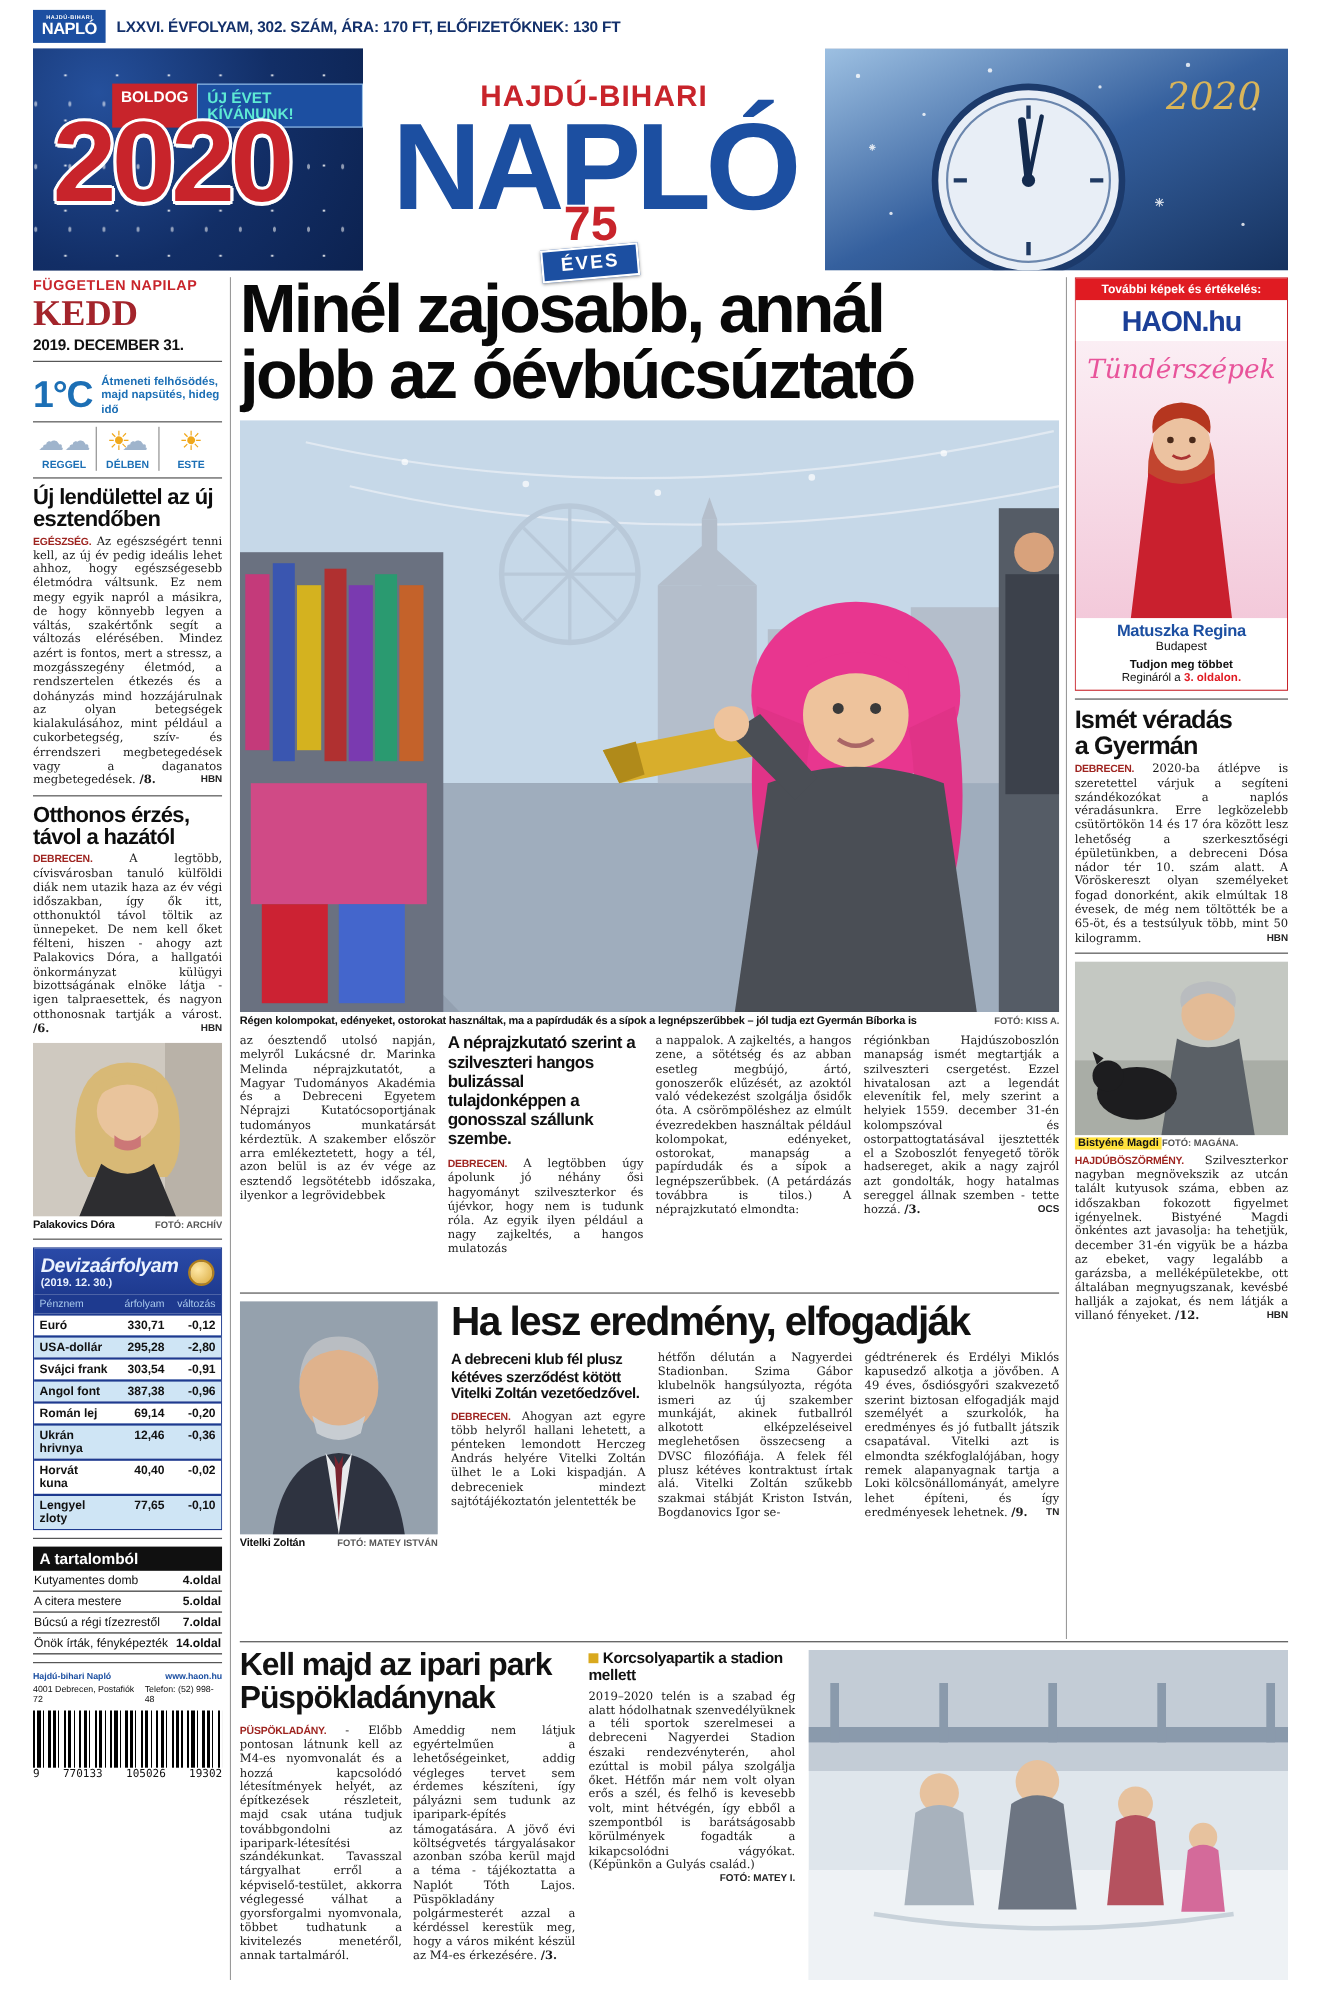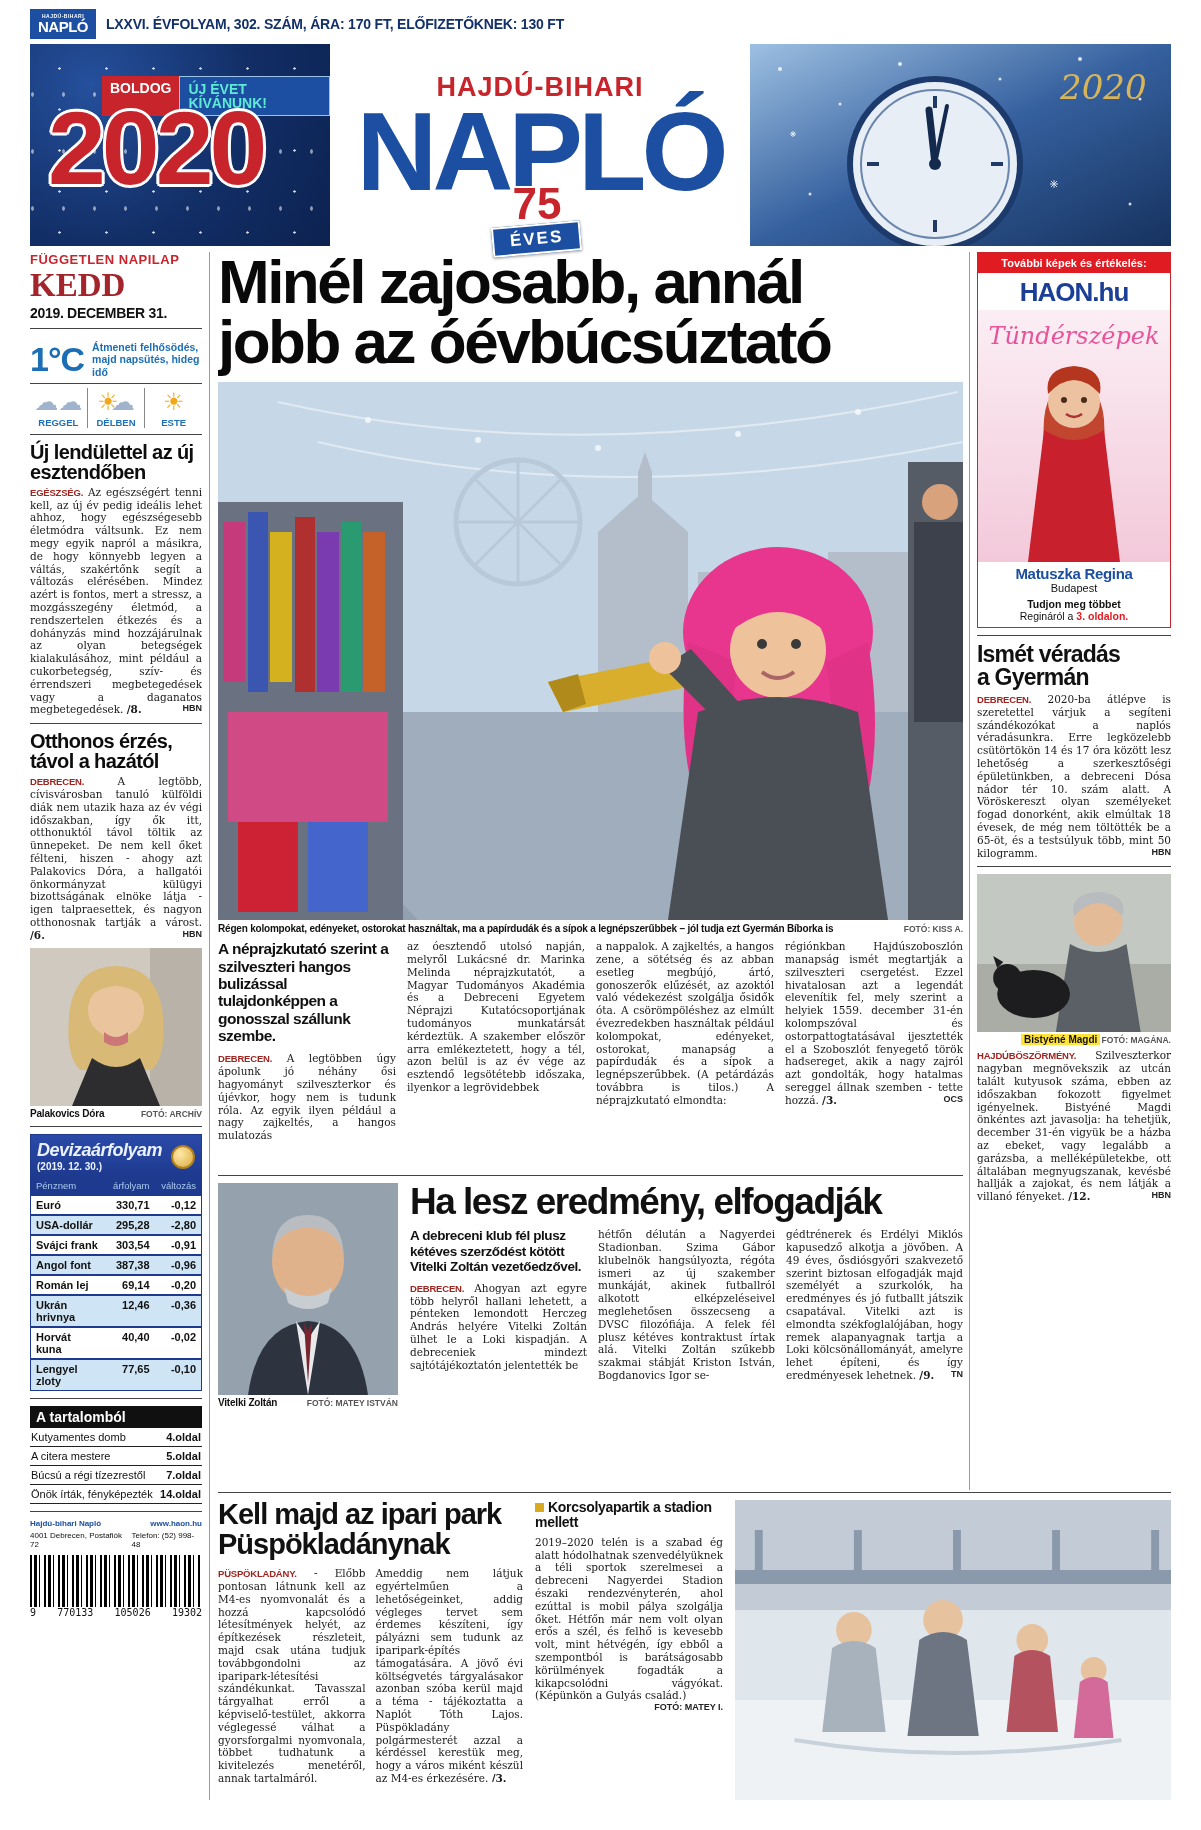--- a/index.html
+++ b/index.html
@@ -121,21 +121,21 @@
   .promo-logo{background:#fff;text-align:center;padding:4px 0 2px 0;}
   .promo-logo .haon{font-size:26px;font-weight:bold;color:#1b3f97;letter-spacing:-1px;}
   .promo-photo{width:100%;height:252px;display:block;}
   .promo-name{color:#1c4fa1;font-size:15px;font-weight:bold;text-align:center;margin-top:3px;letter-spacing:-.3px;}
   .promo-city{font-size:11px;text-align:center;}
   .promo-more{font-size:10.5px;font-weight:bold;text-align:center;margin-top:4px;}
   .promo-more2{font-size:10.5px;text-align:center;padding-bottom:5px;}
   .promo-link{color:#e01b22;font-weight:bold;}
   .sb-title{font-size:23px;font-weight:bold;letter-spacing:-.8px;line-height:1;}
   .sb-photo{width:100%;height:158px;display:block;margin-top:6px;}
-  .sb-cap{display:flex;justify-content:space-between;align-items:baseline;margin-top:2px;margin-left:44px;}
+  .sb-cap{display:flex;align-items:baseline;margin-top:2px;}
   .sb-cap .yl{background:#ffe23c;padding:0 3px;font-size:10px;font-weight:bold;}
   .script-pink{font-family:"DejaVu Serif",serif;font-style:italic;fill:#e8539a;}
 </style>
 </head>
 <body>
 
 <div class="abs" id="edition-bar">
   <div class="ed-logo">
     <span class="t">HAJDÚ-BIHARI</span>
     <span class="n">NAPLÓ</span>
@@ -411,28 +411,28 @@
       <rect x="690" y="80" width="55" height="458" fill="#555c66"></rect>
       <circle cx="722" cy="120" r="18" fill="#d8a27c"></circle>
         <rect x="696" y="140" width="49" height="200" fill="#3c414b"></rect>
     </g>
   </svg>
   <div class="main-cap">
     <span class="capt">Régen kolompokat, edényeket, ostorokat használtak, ma a papírdudák és a sípok a legnépszerűbbek – jól tudja ezt Gyermán Bíborka is</span>
     <span class="credit">FOTÓ: KISS A.</span>
   </div>
   <div class="story">
+    <div class="col body-txt">az óesztendő utolsó napján, melyről Lukácsné dr. Marinka Melinda néprajzkutatót, a Magyar Tudományos Akadémia és a Debreceni Egyetem Néprajzi Kutatócsoportjának tudományos munkatársát kérdeztük. A szakember először arra emlékeztetett, hogy a tél, azon belül is az év vége az esztendő legsötétebb időszaka, ilyenkor a legrövidebbek</div>
     <div class="col">
       <div class="lead">A néprajzkutató szerint a szilveszteri hangos bulizással tulajdonképpen a gonosszal szállunk szembe.</div>
       <p class="body-txt" style="margin:0;">
         <span class="kicker">DEBRECEN.</span>
         <span>A legtöbben úgy ápolunk jó néhány ősi hagyományt szilveszterkor és újévkor, hogy nem is tudunk róla. Az egyik ilyen például a nagy zajkeltés, a hangos mulatozás</span>
       </p>
     </div>
-    <div class="col body-txt">az óesztendő utolsó napján, melyről Lukácsné dr. Marinka Melinda néprajzkutatót, a Magyar Tudományos Akadémia és a Debreceni Egyetem Néprajzi Kutatócsoportjának tudományos munkatársát kérdeztük. A szakember először arra emlékeztetett, hogy a tél, azon belül is az év vége az esztendő legsötétebb időszaka, ilyenkor a legrövidebbek</div>
     <div class="col body-txt">a nappalok. A zajkeltés, a hangos zene, a sötétség és az abban esetleg megbújó, ártó, gonoszerők elűzését, az azoktól való védekezést szolgálja ősidők óta. A csörömpöléshez az elmúlt évezredekben használtak például kolompokat, edényeket, ostorokat, manapság a papírdudák és a sípok a legnépszerűbbek. (A petárdázás továbbra is tilos.) A néprajzkutató elmondta:</div>
     <div class="col">
       <p class="body-txt" style="margin:0;">
         <span>régiónkban Hajdúszoboszlón manapság ismét megtartják a szilveszteri csergetést. Ezzel hivatalosan azt a legendát elevenítik fel, mely szerint a helyiek 1559. december 31-én kolompszóval és ostorpattogtatásával ijesztették el a Szoboszlót fenyegető török hadsereget, akik a nagy zajról azt gondolták, hogy hatalmas sereggel állnak szemben - tette hozzá.</span>
         <span class="pg">/3.</span>
         <span class="sig">OCS</span>
       </p>
     </div>
   </div>
   <hr class="hr">

